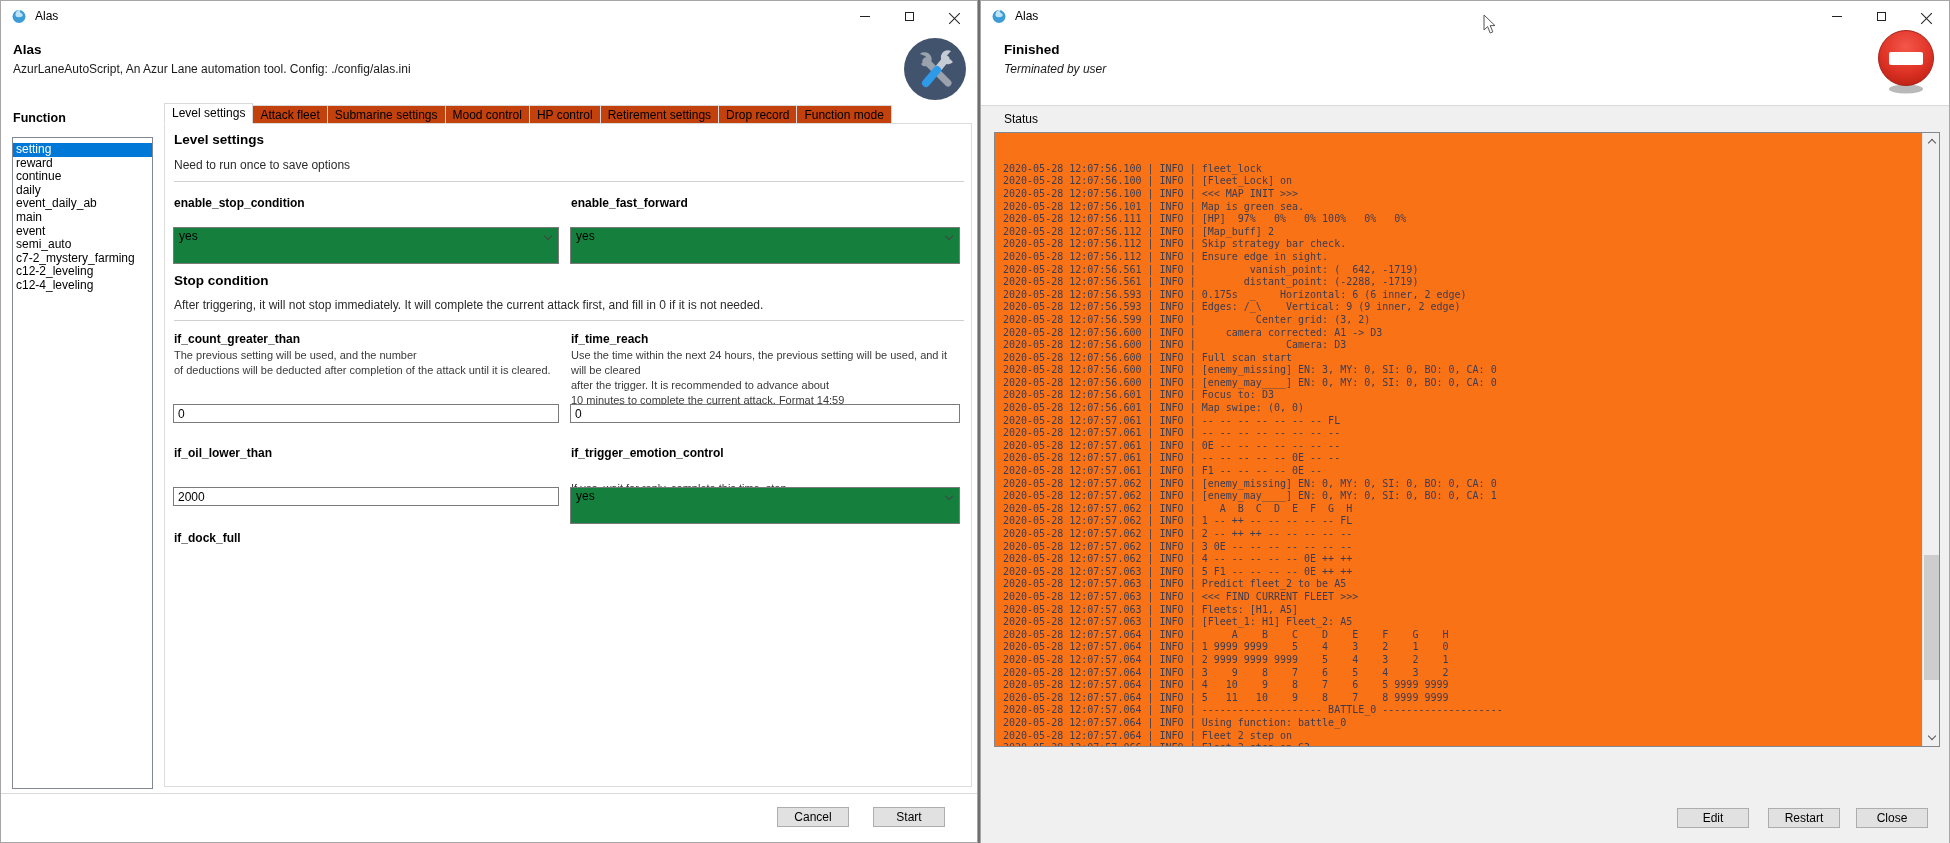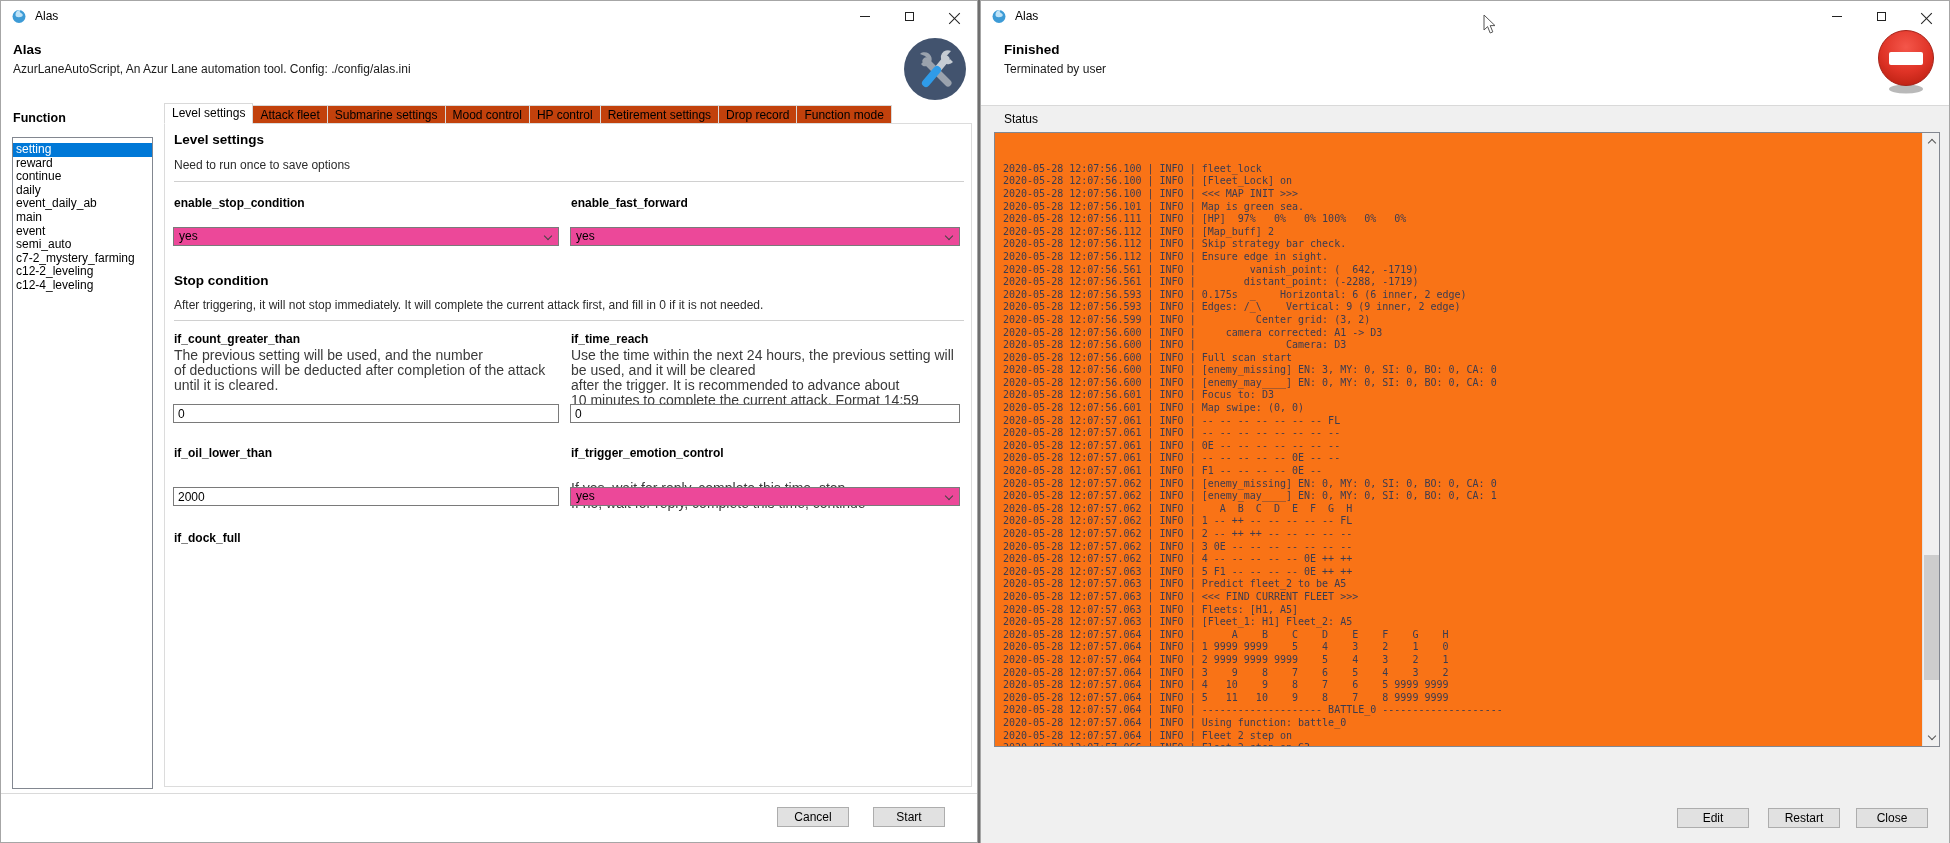--- a/index.html
+++ b/index.html
@@ -40,23 +40,23 @@
   .tab { font-size:12px; padding:2px 7px 3px; background:#c2410c; border:1px solid #d9d9d9; border-left:none; height:19px; white-space:nowrap; color:#000; }
   .tab:first-child { border-left:1px solid #d9d9d9; }
   .tab.selected { background:#fff; height:21px; border-bottom:1px solid #fff; border-left:1px solid #d9d9d9; position:relative; z-index:2; }
   .page { position:absolute; left:163px; top:122px; width:808px; height:664px; background:#fff; border:1px solid #dcdcdc; }
 
   
   .sec-title { position:absolute; font-size:13.5px; font-weight:bold; color:#000; }
   .sec-desc  { position:absolute; font-size:12px; color:#2b2b2b; }
   .hr { position:absolute; height:1px; background:#d0d0d0; width:790px; left:173px; }
   .f-label { position:absolute; font-size:12px; font-weight:bold; color:#000; }
-  .f-desc { position:absolute; font-size:14px; line-height:15px; color:#3a3a3a; white-space:pre-line; }
+  .f-desc { position:absolute; font-size:11px; line-height:15px; color:#3a3a3a; white-space:pre-line; }
   .tbox { position:absolute; height:19px; border:1px solid #7a7a7a; background:#fff; font-family:"Liberation Sans",sans-serif; font-size:12px; padding:0 4px; color:#000; }
-  .sel { position:absolute; height:19px; border:1px solid #7a7a7a; background:#ec4899; font-size:12px; line-height:17px; padding-left:5px; color:#000; cursor:default; }
+  .sel { position:absolute; height:37px; border:1px solid #7a7a7a; background:#15803d; font-size:12px; line-height:17px; padding-left:5px; color:#000; cursor:default; }
   .chev { position:absolute; right:7px; top:5px; width:6px; height:6px; border-right:1px solid #444; border-bottom:1px solid #444; transform:rotate(45deg); }
 
   .sep { position:absolute; left:0; right:0; height:1px; background:#dadada; top:792px; }
   .btn { position:absolute; top:806px; width:72px; height:20px; background:#e1e1e1; border:1px solid #adadad; font-size:12px; text-align:center; line-height:18px; color:#000; cursor:default; }
 
   
   .status-panel { position:absolute; left:0; top:104px; width:100%; height:739px; background:#f0f0f0; border-top:1px solid #d9d9d9; }
   .status-label { position:absolute; left:23px; top:6px; font-size:12px; color:#000; }
   .logbox { position:absolute; left:13px; top:26px; width:946px; height:615px; background:#f97316; border:1px solid #828790; overflow:hidden; }
   .logpre { position:absolute; left:0; top:0; right:17px; margin-top:-8px; padding-left:8px; font-family:"DejaVu Sans Mono", monospace; font-size:10px; line-height:12.6px; color:#3c3c50; white-space:pre; }
@@ -199,21 +199,21 @@
           <span class="glyph-close"></span>
         </div>
     </div>
   </div>
 
   <svg class="cursor" viewBox="0 0 14 21">
     <path d="M1 1 L1 16 L4.6 12.6 L7.2 19 L9.8 17.9 L7.2 11.6 L12 11.6 Z" fill="#fff" stroke="#555" stroke-width="1"></path>
   </svg>
 
   <div class="hdr-title" style="left:23px;">Finished</div>
-  <div class="hdr-sub" style="left:23px;">Terminated by user</div>
+  <div class="hdr-sub" style="left:23px;font-style:italic;">Terminated by user</div>
   <svg class="stop-badge" viewBox="0 0 62 66">
     <defs>
       <radialGradient id="rg" cx="50%" cy="30%" r="75%">
         <stop offset="0%" stop-color="#f4564a"></stop>
         <stop offset="60%" stop-color="#df3326"></stop>
         <stop offset="100%" stop-color="#bb2012"></stop>
       </radialGradient>
     </defs>
     <ellipse cx="31" cy="60" rx="17" ry="4.5" fill="#b9b9b9"></ellipse>
     <circle cx="31" cy="29" r="27.5" fill="url(#rg)" stroke="#a5231a" stroke-width="1"></circle>

